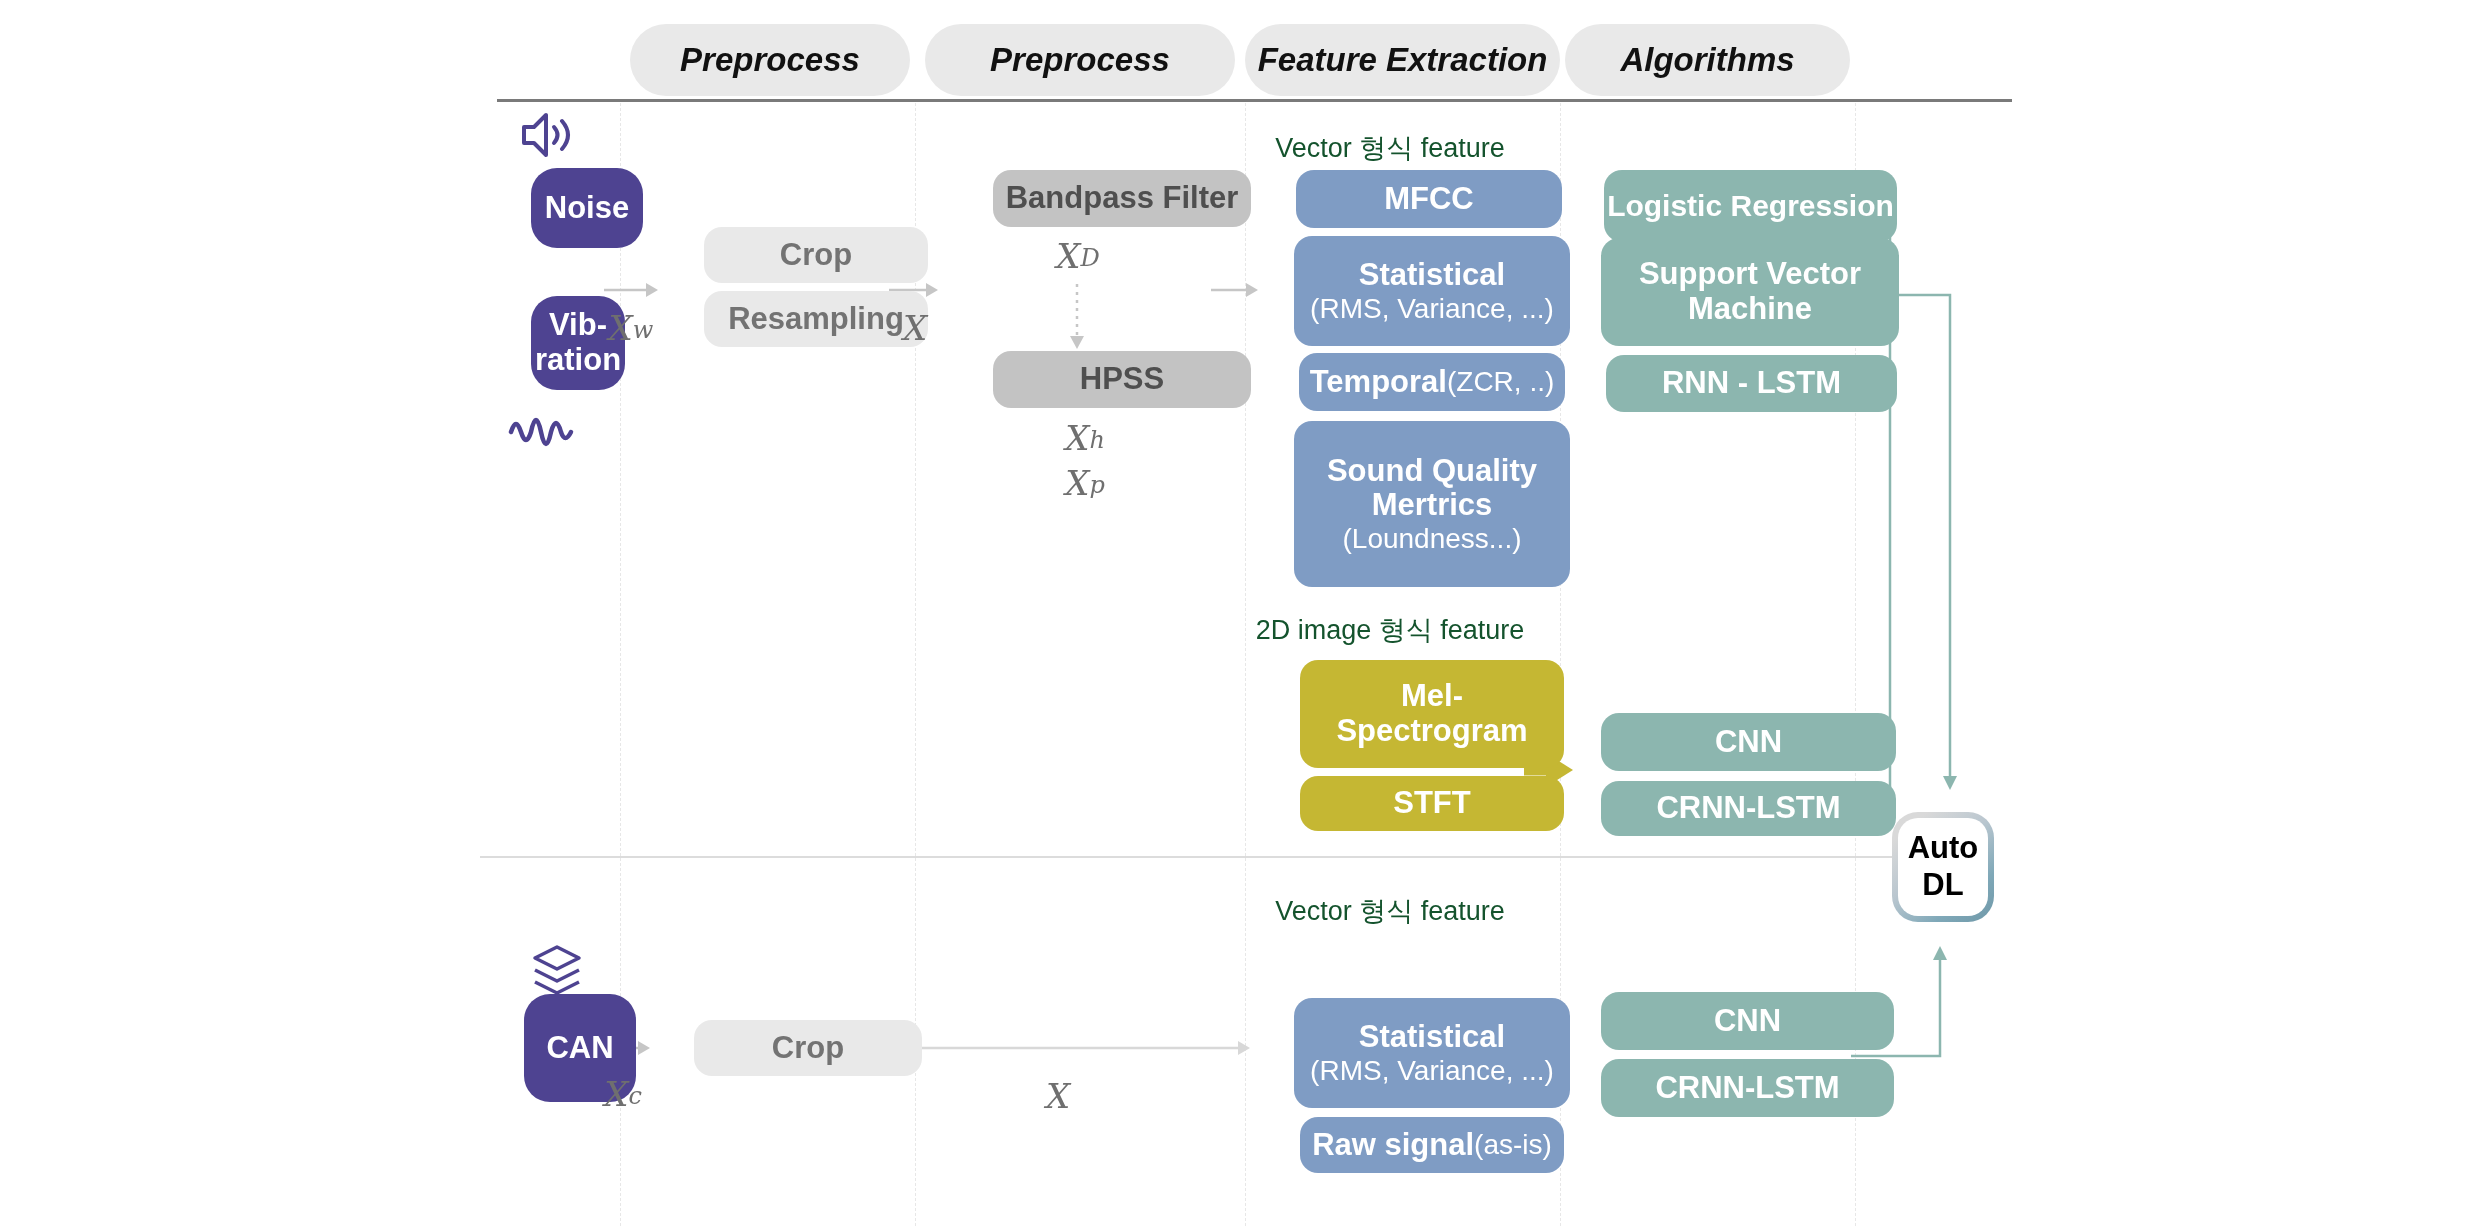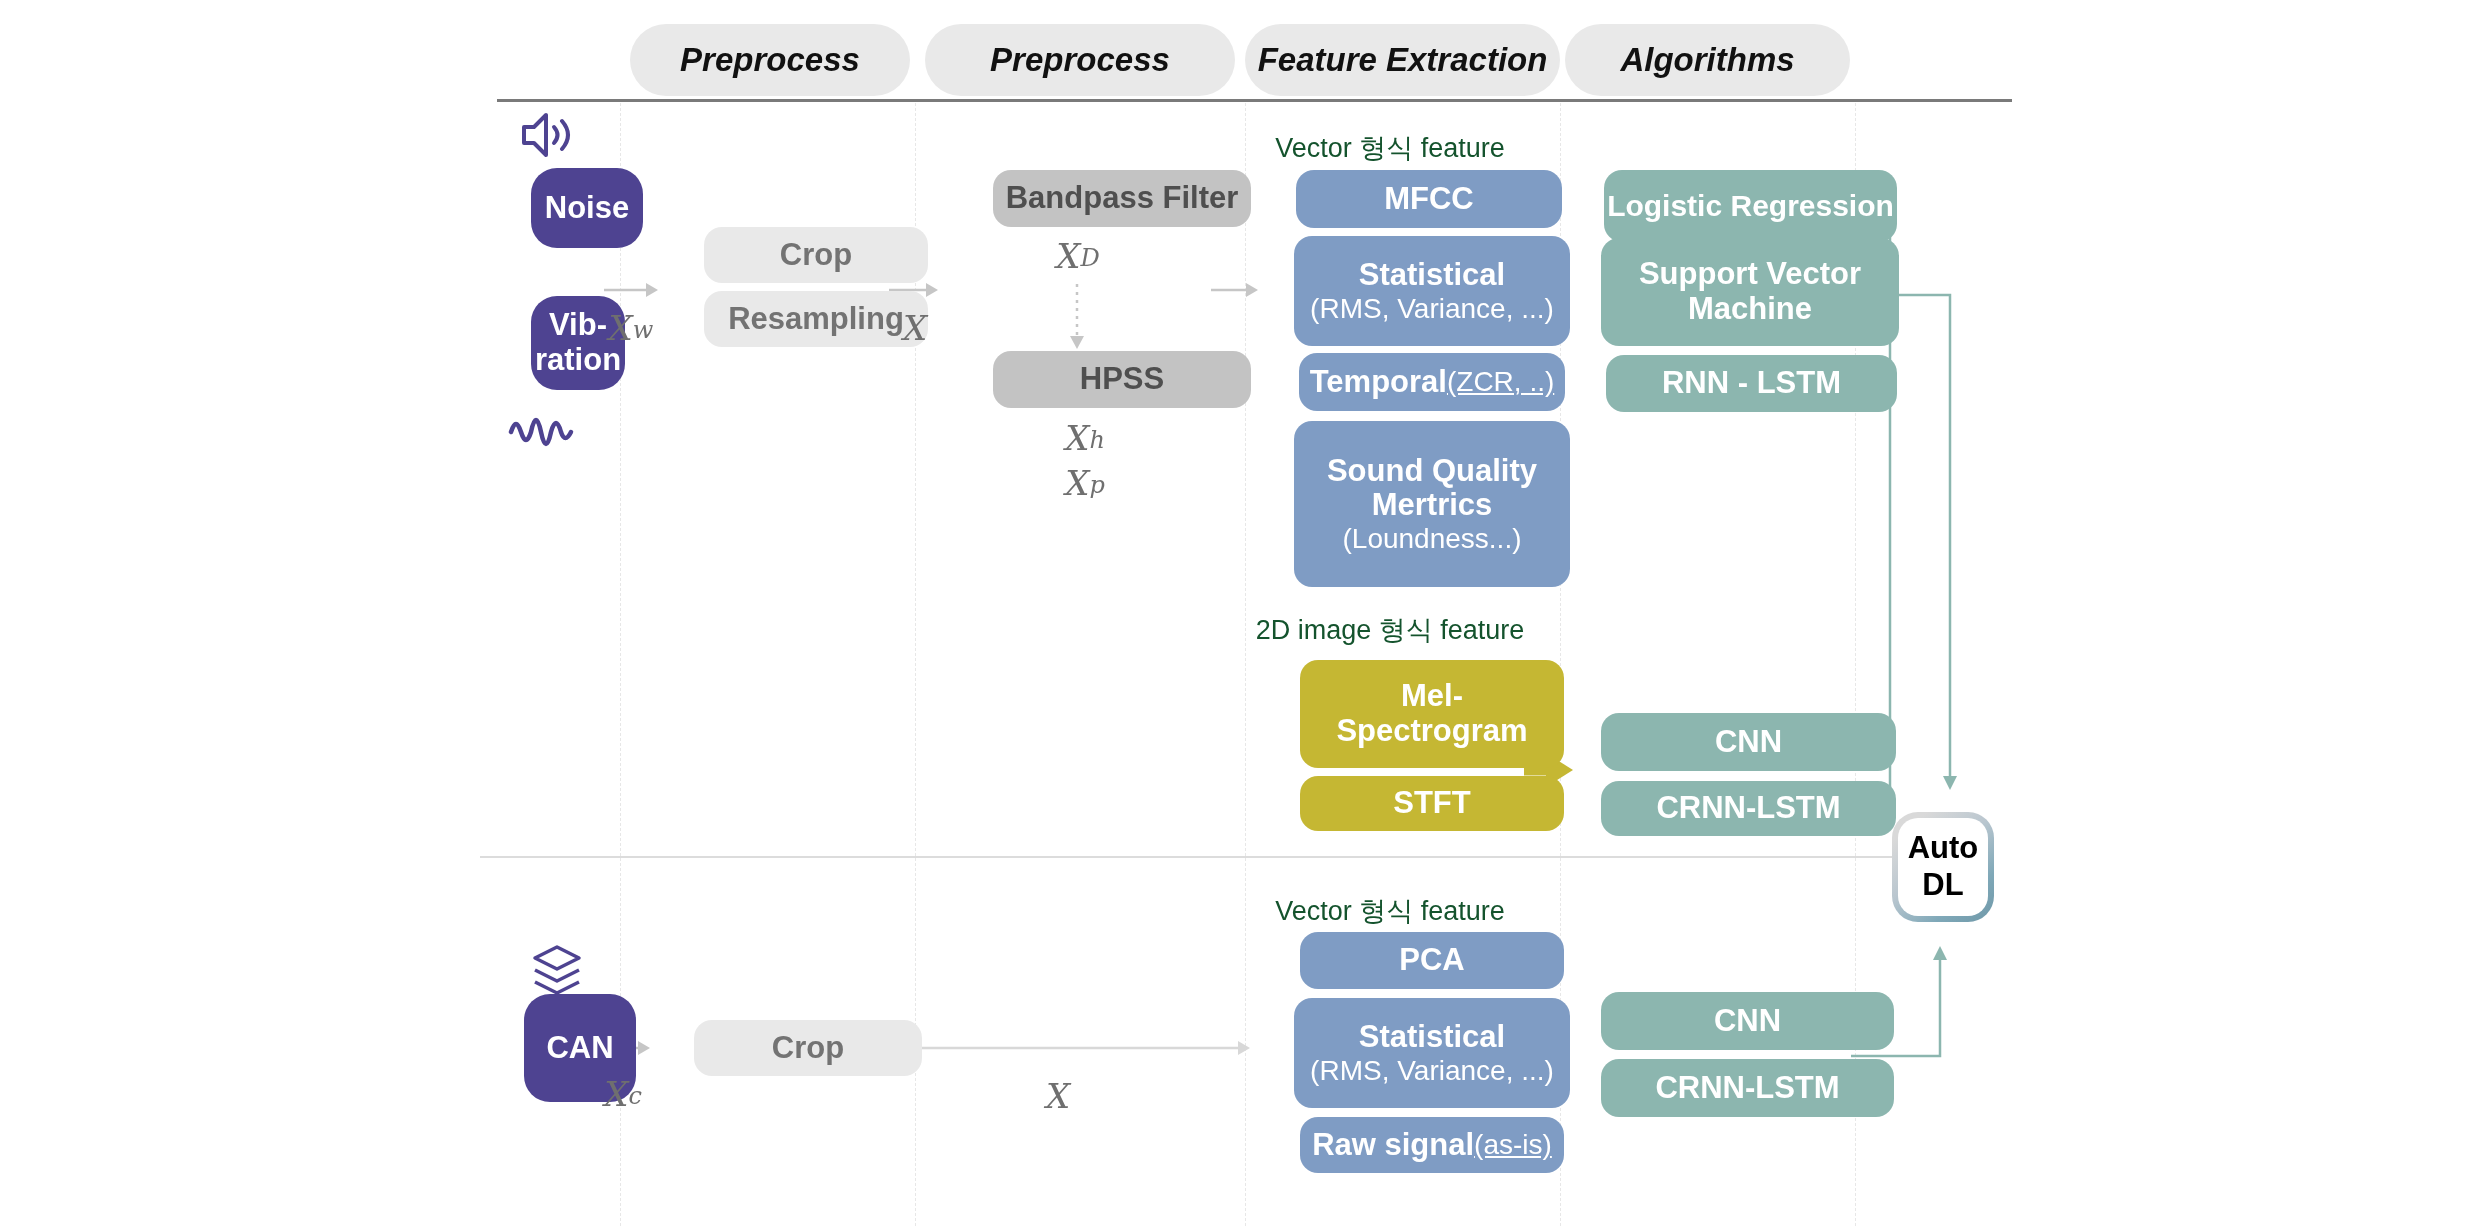--- a/index.html
+++ b/index.html
@@ -12,21 +12,21 @@
   .block{position:absolute;display:flex;flex-direction:column;align-items:center;justify-content:center;
          text-align:center;border-radius:18px;color:#ffffff;font-weight:bold;font-size:31px;line-height:1.12;box-sizing:border-box;margin-left:44px;}
   .purple{background:#4e4391;border-radius:26px;}
   .graylight{background:#e9e9e9;color:#737373;}
   .graymid{background:#c3c3c3;color:#4f4f4f;}
   .blue{background:#7f9cc4;}
   .yellow{background:#c5b733;}
   .teal{background:#8cb6af;}
   .nowrap{white-space:nowrap;}
   .sub{font-weight:normal;font-size:28px;}
-  .inline-sub{font-weight:normal;font-size:28px;text-decoration:underline;}
+  .inline-sub{font-weight:normal;font-size:28px;}
   .feat-header{position:absolute;text-align:center;color:#14532d;font-size:27px;font-weight:normal;}
   .xlabel{position:absolute;display:flex;align-items:flex-start;justify-content:center;
           font-family:"DejaVu Serif","Liberation Serif",serif;font-style:italic;color:#6f6f6f;font-size:34px;}
   .xlabel sub{font-size:24px;line-height:1;transform:translateY(10px);}
   .autodl{position:absolute;border:6px solid transparent;border-radius:26px;
           background:linear-gradient(#ffffff,#ffffff) padding-box,
                      linear-gradient(140deg,#d9d9d9 15%,#b9c6cf 45%,#7fa8b8 75%,#6f98a8) border-box;
           display:flex;flex-direction:column;align-items:center;justify-content:center;
           color:#000000;font-weight:bold;font-size:31px;line-height:1.18;box-sizing:border-box;}
   svg.overlay{position:absolute;left:0;top:0;pointer-events:none;}
@@ -169,21 +169,20 @@
   <div class="block teal nowrap" style="left:1562px;top:355px;width:291px;height:57px">RNN - LSTM</div>
   <div class="block teal nowrap" style="left:1557px;top:713px;width:295px;height:58px">CNN</div>
   <div class="block teal nowrap" style="left:1557px;top:781px;width:295px;height:55px">CRNN-LSTM</div>
 
   <div class="autodl" style="left:1892px;top:812px;width:102px;height:110px">
     <div>Auto</div>
     <div>DL</div>
   </div>
 
   <div class="feat-header" style="left:1250px;top:893px;width:280px">Vector 형식 feature</div>
-  <div class="block blue nowrap" style="left:1256px;top:932px;width:264px;height:57px">PCA</div>
   <div class="block blue" style="left:1250px;top:998px;width:276px;height:110px">
     <div>Statistical</div>
     <div class="sub">(RMS, Variance, ...)</div>
   </div>
   <div class="block blue nowrap" style="left:1256px;top:1117px;width:264px;height:56px;flex-direction:row">
     <span>Raw signal</span>
       <span class="inline-sub"> (as-is)</span>
   </div>
 
   <div class="block teal nowrap" style="left:1557px;top:992px;width:293px;height:58px">CNN</div>

